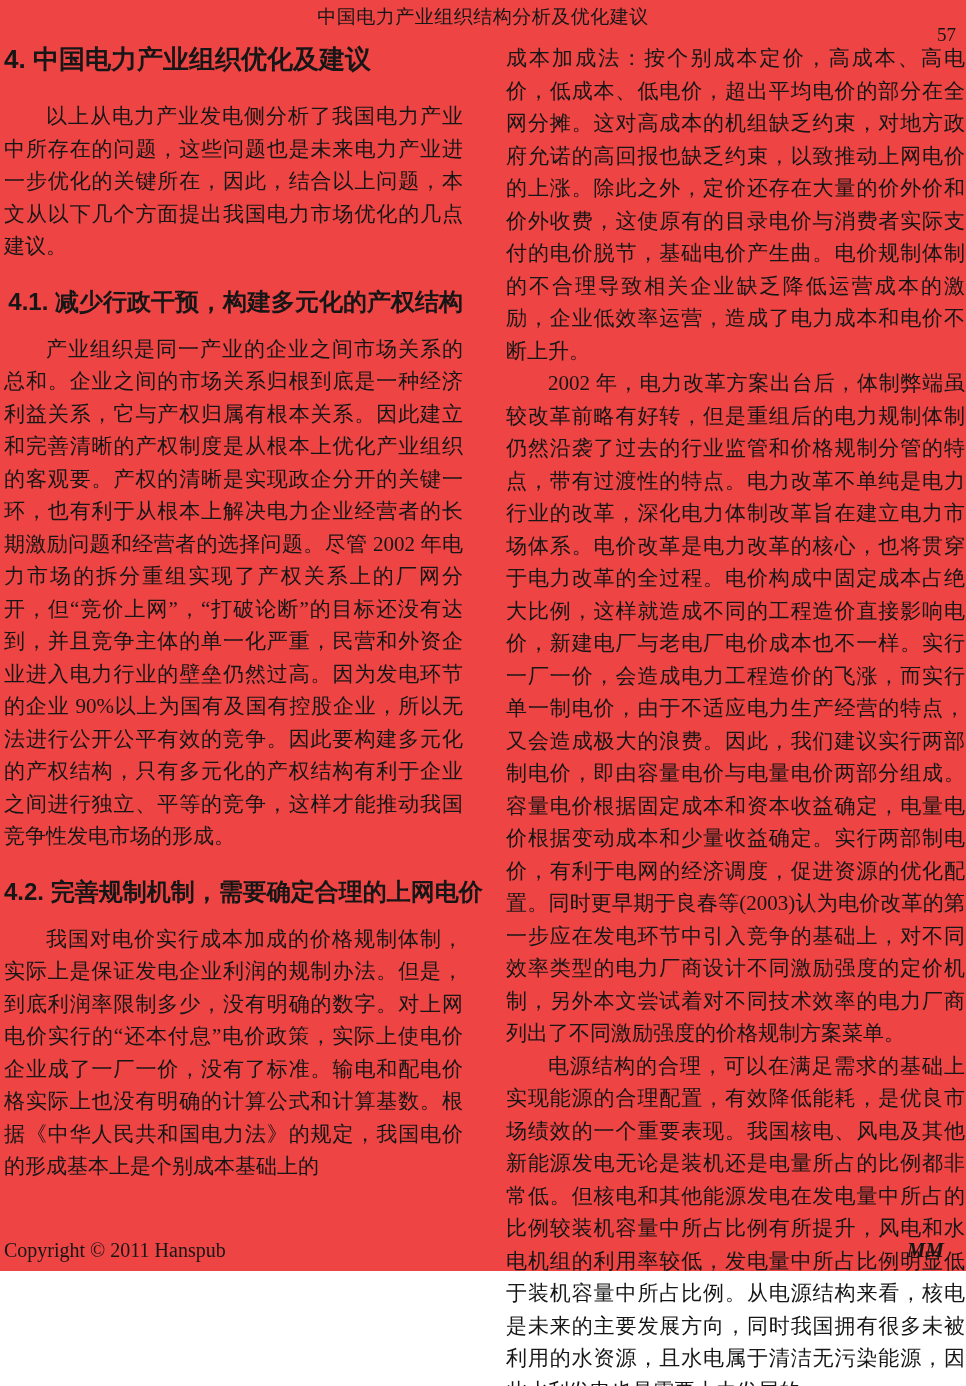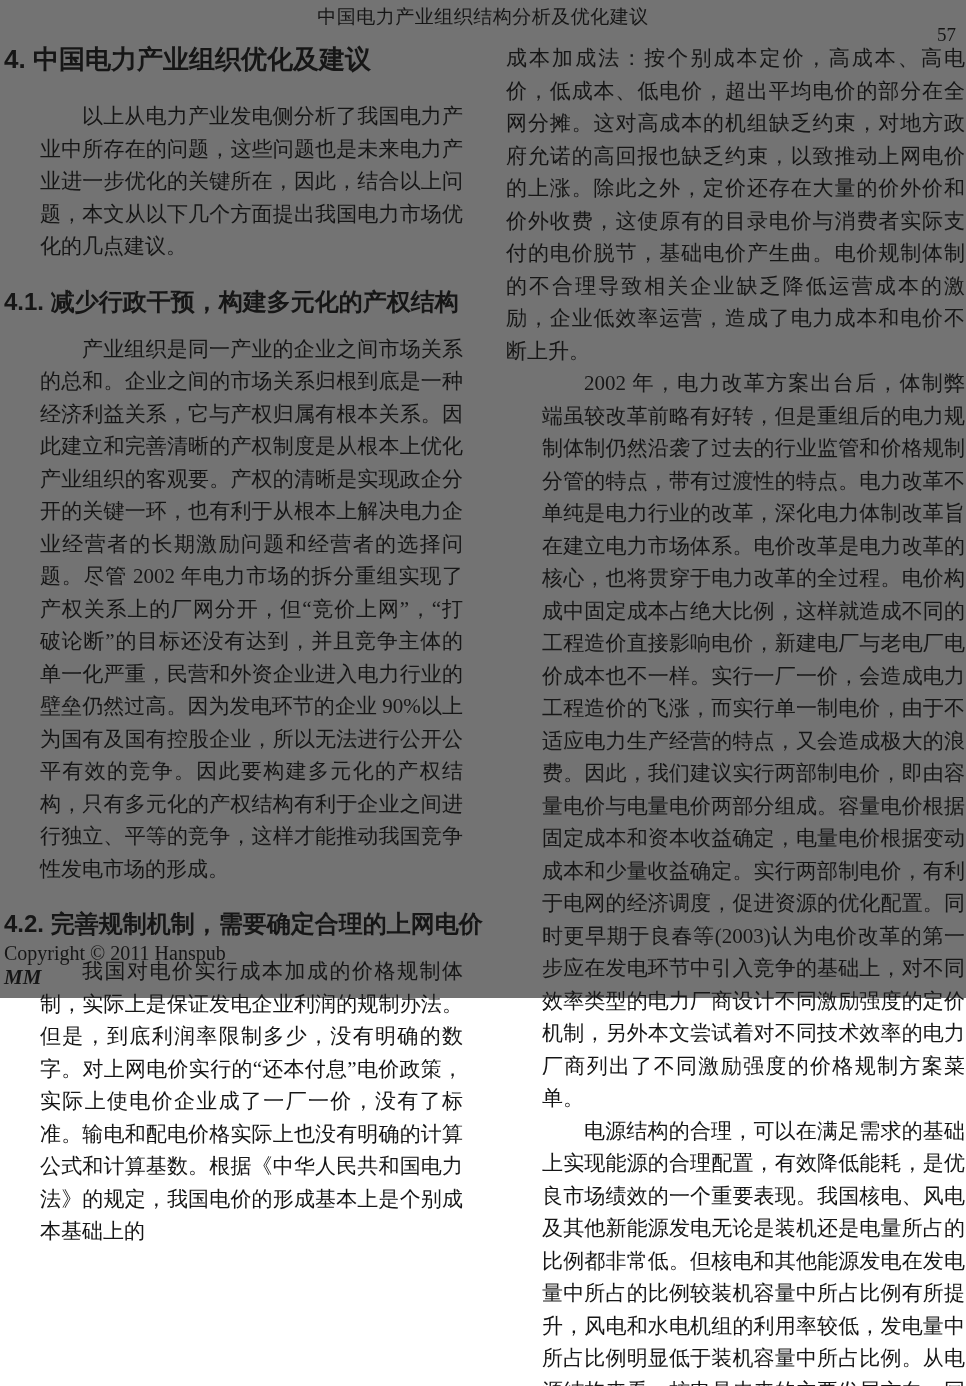--- a/index.html
+++ b/index.html
@@ -6,22 +6,22 @@
   body {
     width: 966px; height: 1386px;
     background: #ffffff;
     color: #161616;
     font-family: "Liberation Serif", serif;
     position: relative;
     overflow: hidden;
   }
   .page {
     position: relative;
-    width: 966px; height: 998px;
-    background: #737373;
+    width: 966px; height: 1271px;
+    background: #ef4444;
   }
   
   .running-header {
     position: absolute; top: 4px; left: 0; right: 0; height: 26px;
     font-size: 19px;
   }
   .header-title {
     position: absolute; left: 50%; transform: translateX(-50%);
     white-space: nowrap; letter-spacing: 0.5px;
   }
@@ -34,42 +34,41 @@
     display: flex; gap: 43px;
   }
   .col {
     width: 459px;
     font-size: 21px;
     line-height: 32.5px;
     text-align: justify;
     text-justify: inter-ideograph;
   }
   .col p { margin: 0; }
-  .col p.indent { text-indent: 2em; margin-left: 36px; }
+  .col p.indent { text-indent: 2em; }
   h1.main-heading {
     font-family: "Liberation Sans", sans-serif;
     font-size: 26px; font-weight: bold;
     margin: 0 0 24px 0;
     line-height: 34px;
     text-align: left;
   }
   h2.sub-heading {
     font-family: "Liberation Sans", sans-serif;
     font-size: 24px; font-weight: bold;
     margin: 24px 0 16px 0;
     line-height: 30px;
-    text-align: left;
+    text-align: right;
     white-space: nowrap;
   }
   
   .running-footer {
-    position: absolute; left: 4px; right: 4px; bottom: 8px;
+    position: absolute; left: 4px; right: 22px; bottom: 8px;
     display: flex; justify-content: space-between; align-items: baseline;
     font-size: 20px;
-    flex-direction: column;
   }
   .journal-mark {
     font-weight: bold; font-style: italic;
     font-size: 21px;
   }
 </style>
 </head>
 <body>
 
 <div class="page">

